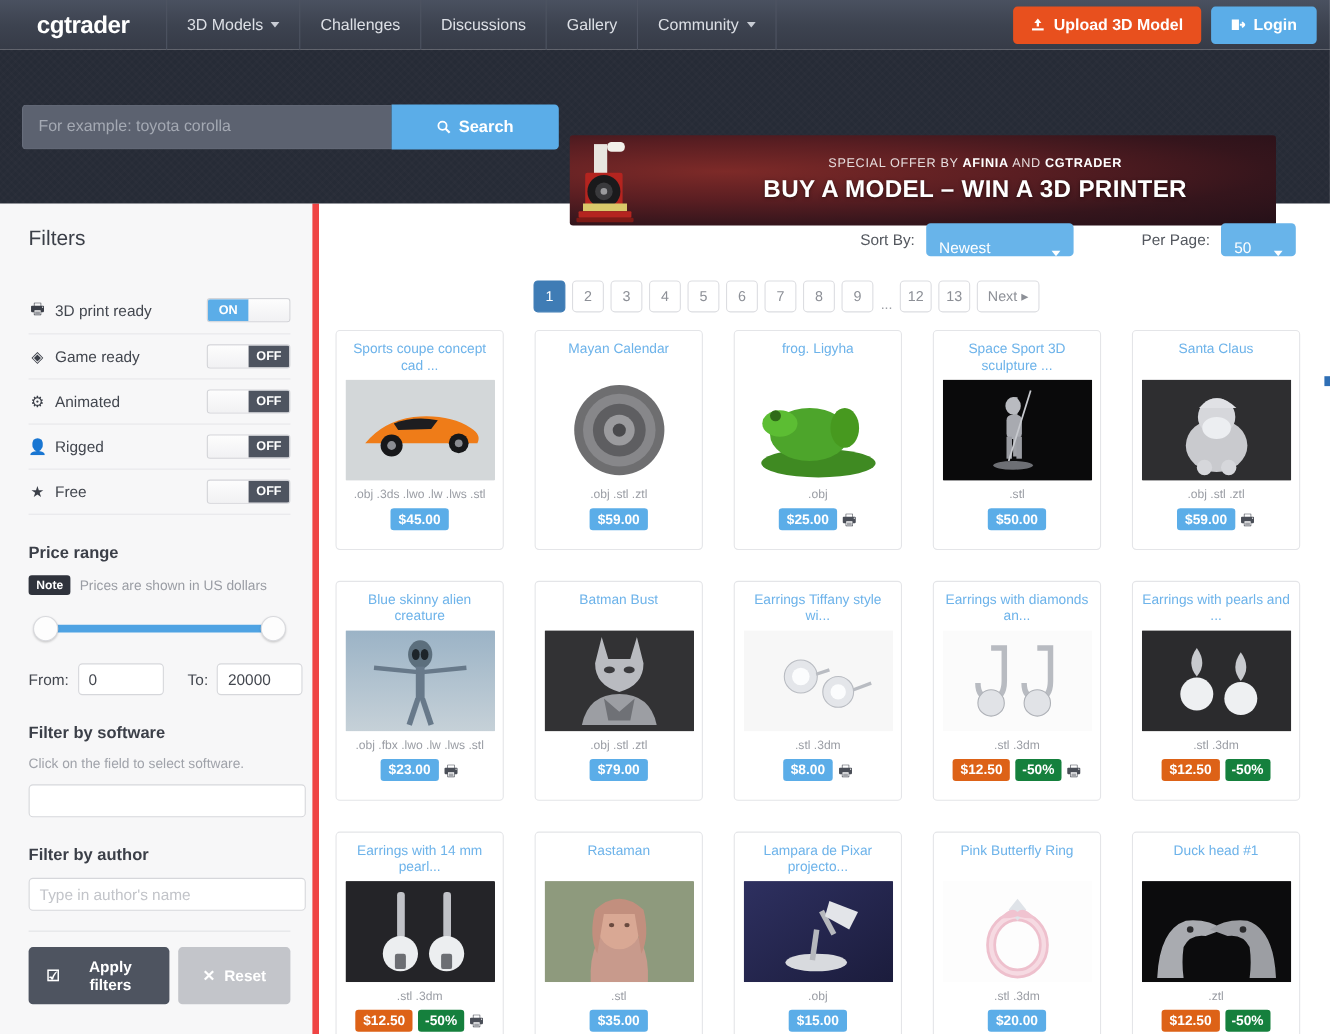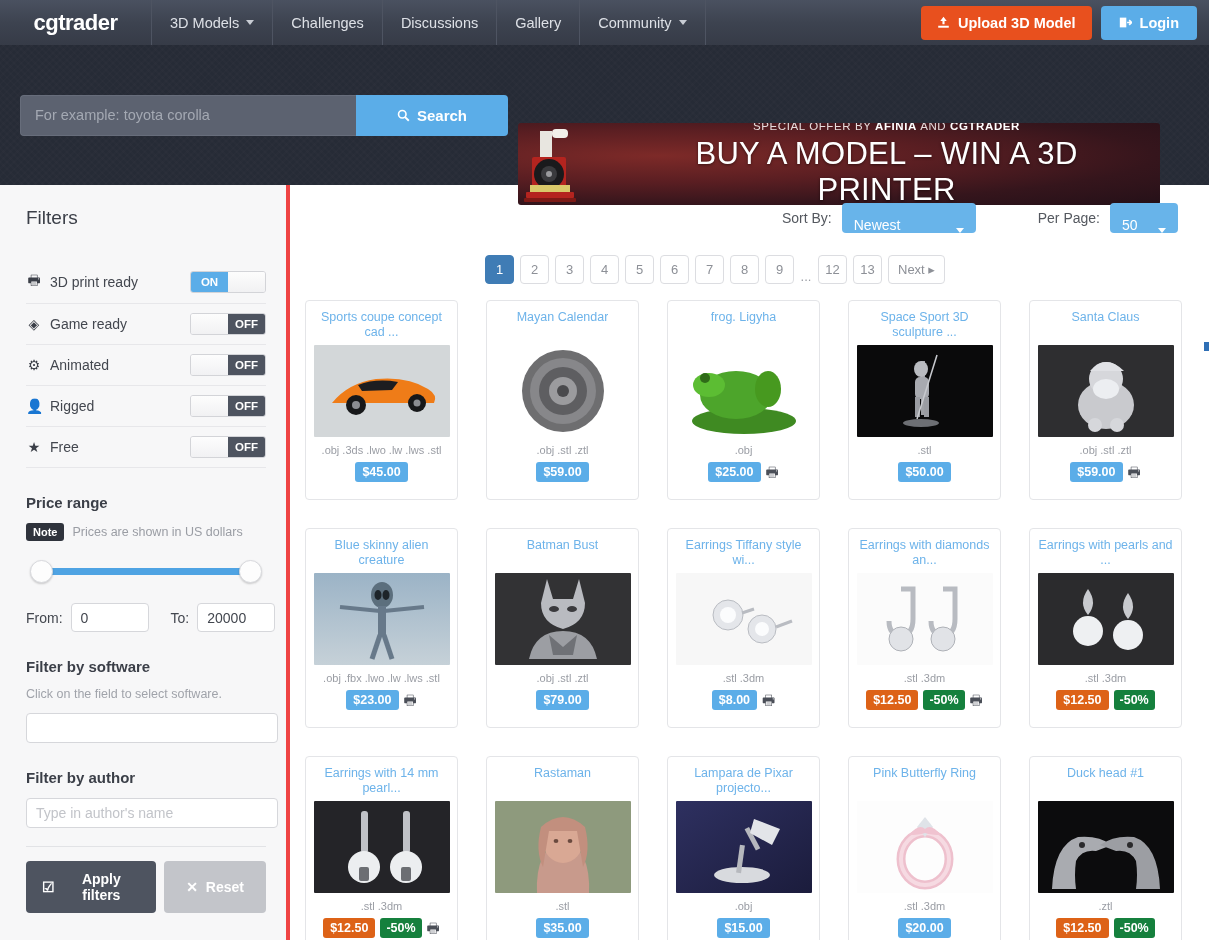--- a/index.html
+++ b/index.html
@@ -108,35 +108,35 @@
   }
   .banner-text {
     flex: 1; text-align: center; padding-right: 20px;
     color: #f0e8e8;
   }
   .banner-sub {
     font-size: 11.5px; letter-spacing: 0.6px; margin-bottom: 4px; color: #e6dcdc;
   }
   .banner-sub b { font-weight: bold; color: #fff; }
   .banner-main {
-    font-size: 31px; font-weight: normal; letter-spacing: 0.3px;
+    font-size: 22px; font-weight: bold; letter-spacing: 0.3px;
     color: #ffffff;
     text-shadow: 0 1px 3px rgba(0,0,0,.5);
   }
 
   
   .page {
     display: flex;
     background: #ffffff;
     height: calc(940px - 185px);
   }
   .sidebar {
     width: 290px;
     background: #f7f7f8;
-    border-right: 4px solid #ef4444;
+    border-right: 6px solid #ef4444;
     padding: 22px 20px 0 26px;
   }
   .sidebar-title {
     font-size: 19px; color: #3b3f48; margin-bottom: 32px; font-weight: normal;
   }
   .filter-row {
     display: flex; align-items: center; justify-content: space-between;
     padding: 9px 0;
     border-bottom: 1px solid #e7e7ea;
   }

